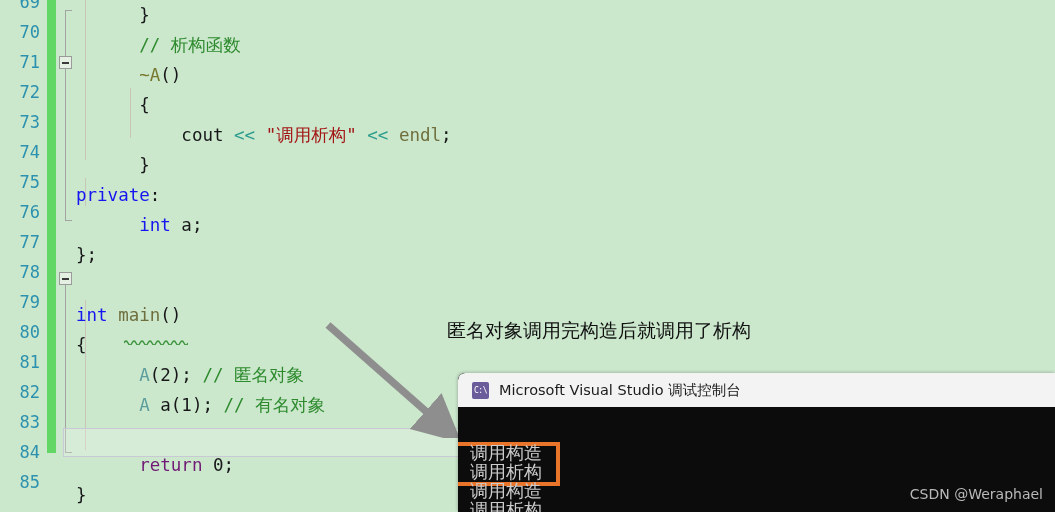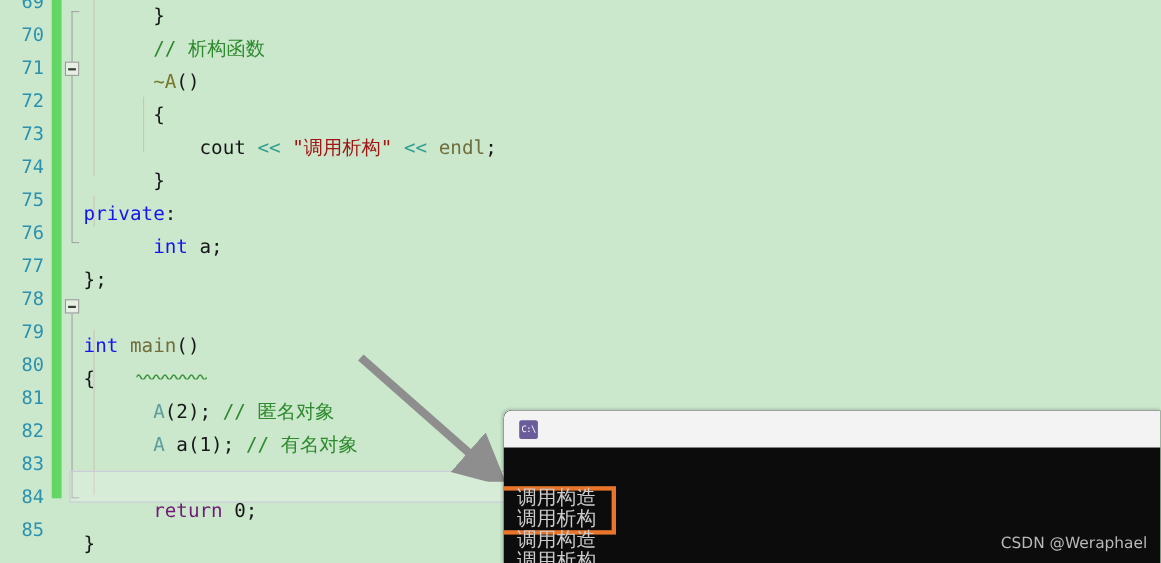--- a/index.html
+++ b/index.html
@@ -163,24 +163,26 @@
 
   <svg class="arrow" viewBox="0 0 140 122">
     <defs>
       <marker id="ah" markerWidth="7" markerHeight="7" refX="2.2" refY="3.2" orient="auto">
         <path d="M0,0 L6.4,3.2 L0,6.4 z" fill="#8e8e8e"></path>
       </marker>
     </defs>
     <line x1="8" y1="9" x2="118" y2="106" stroke="#8e8e8e" stroke-width="7.5" marker-end="url(#ah)"></line>
   </svg>
 
+  <div class="anno">匿名对象调用完构造后就调用了析构</div>
 
   <div class="console">
     <div class="ctitle">
       <div class="cicon">C:\</div>
+      <div class="ctitletext">Microsoft Visual Studio 调试控制台</div>
     </div>
     <div class="cbody" id="cbody">
       <div class="hlbox" style="left:-6px;top:35px;"></div>
       <div class="wmark">CSDN @Weraphael</div>
     <div class="cline" style="top: 36px;">调用构造</div>
         <div class="cline" style="top: 55px;">调用析构</div>
         <div class="cline" style="top: 74px;">调用构造</div>
         <div class="cline" style="top: 93px;">调用析构</div>
       </div>
   </div>

